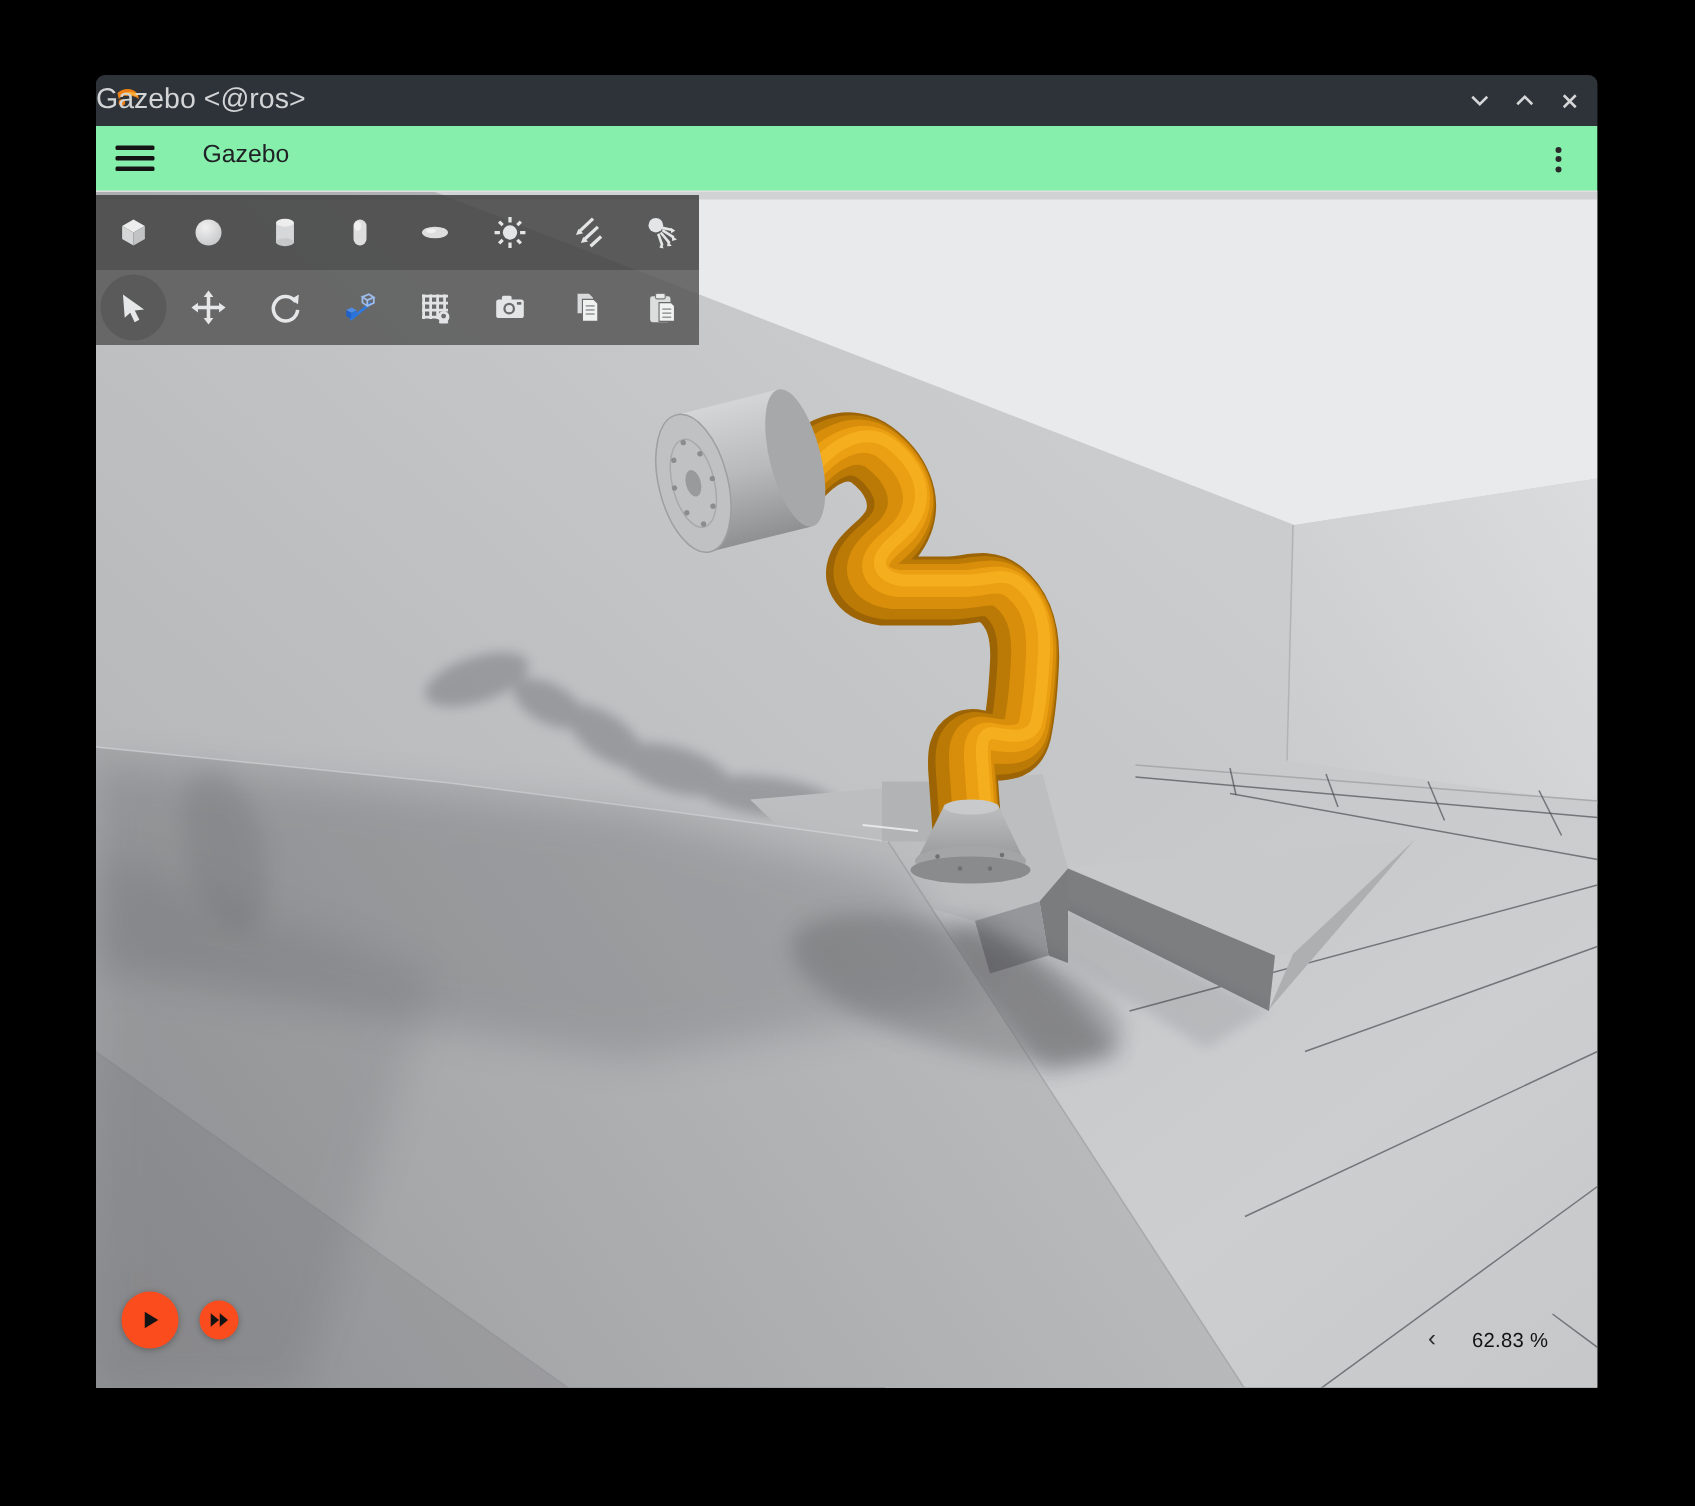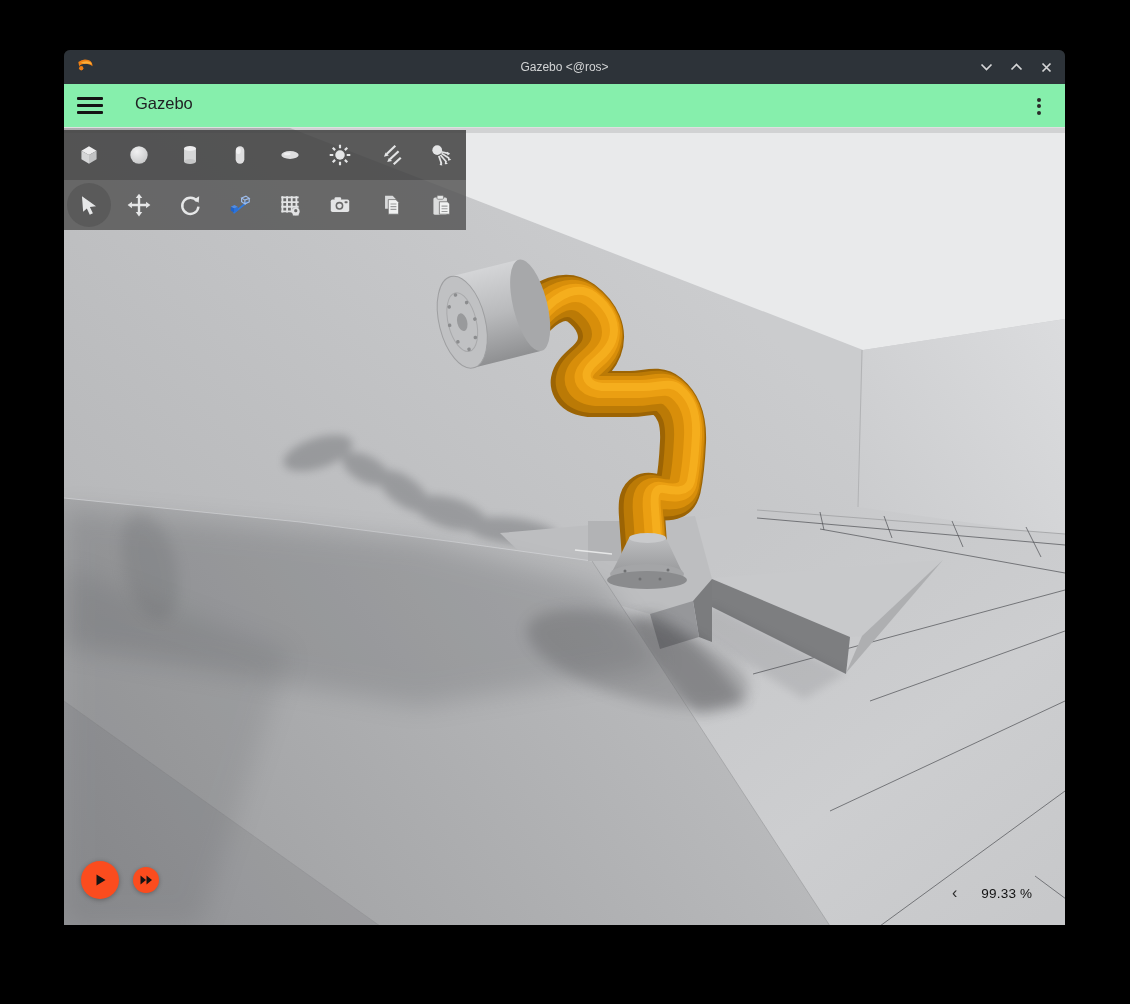--- a/index.html
+++ b/index.html
@@ -2,21 +2,21 @@
 <html><head>
 <meta charset="utf-8">
 <style>
   html,body{margin:0;padding:0;background:#000;width:1130px;height:1004px;overflow:hidden;
     font-family:"Liberation Sans", sans-serif;}
   .window{position:absolute;left:64px;top:50px;width:1001px;height:875px;
     border-radius:6px 6px 0 0;overflow:hidden;background:#1c1c1c;}
   
   .titlebar{position:relative;height:34px;background:#2d3339;display:flex;align-items:center;}
   .tb-logo{position:absolute;left:11px;top:7px;width:20px;height:20px;}
-  .tb-title{position:absolute;left:0;right:0;text-align:center;color:#d2d4d5;font-size:12px;}
+  .tb-title{position:absolute;left:0;right:0;color:#d2d4d5;font-size:19px;}
   .tb-controls{position:absolute;right:8px;top:0;height:34px;display:flex;align-items:center;gap:8px;}
   .tb-btn{width:22px;height:22px;display:flex;align-items:center;justify-content:center;cursor:default;}
   
   .menubar{position:relative;height:43px;background:#86efac;border-bottom:1px solid #dfdfe0;}
   .hamburger{position:absolute;left:13px;top:11px;width:26px;height:21px;display:flex;flex-direction:column;justify-content:space-between;padding:2px 0;box-sizing:border-box;}
   .hamburger span{display:block;height:2.6px;background:#141414;border-radius:1px;}
   .mb-title{position:absolute;left:71px;top:10px;font-size:16.5px;color:#202124;}
   .kebab{position:absolute;right:17px;top:10px;width:18px;height:24px;display:flex;flex-direction:column;align-items:center;justify-content:center;gap:2.5px;}
   .kebab i{width:4px;height:4px;border-radius:50%;background:#2a2a2a;}
   
@@ -414,17 +414,17 @@
     </div>
     <div class="step-btn" title="step">
       <svg width="13" height="10" viewBox="0 0 13 10">
         <polygon points="0.5,0.5 6,5 0.5,9.5" fill="#141414"></polygon>
         <polygon points="6.5,0.5 12,5 6.5,9.5" fill="#141414"></polygon>
       </svg>
     </div>
 
     <div class="rtf">
       <span class="rtf-collapse">‹</span>
-      <span class="rtf-value">99.33 %</span>
+      <span class="rtf-value">62.83 %</span>
     </div>
 
   </div>
 </div>
 
 </body></html>

